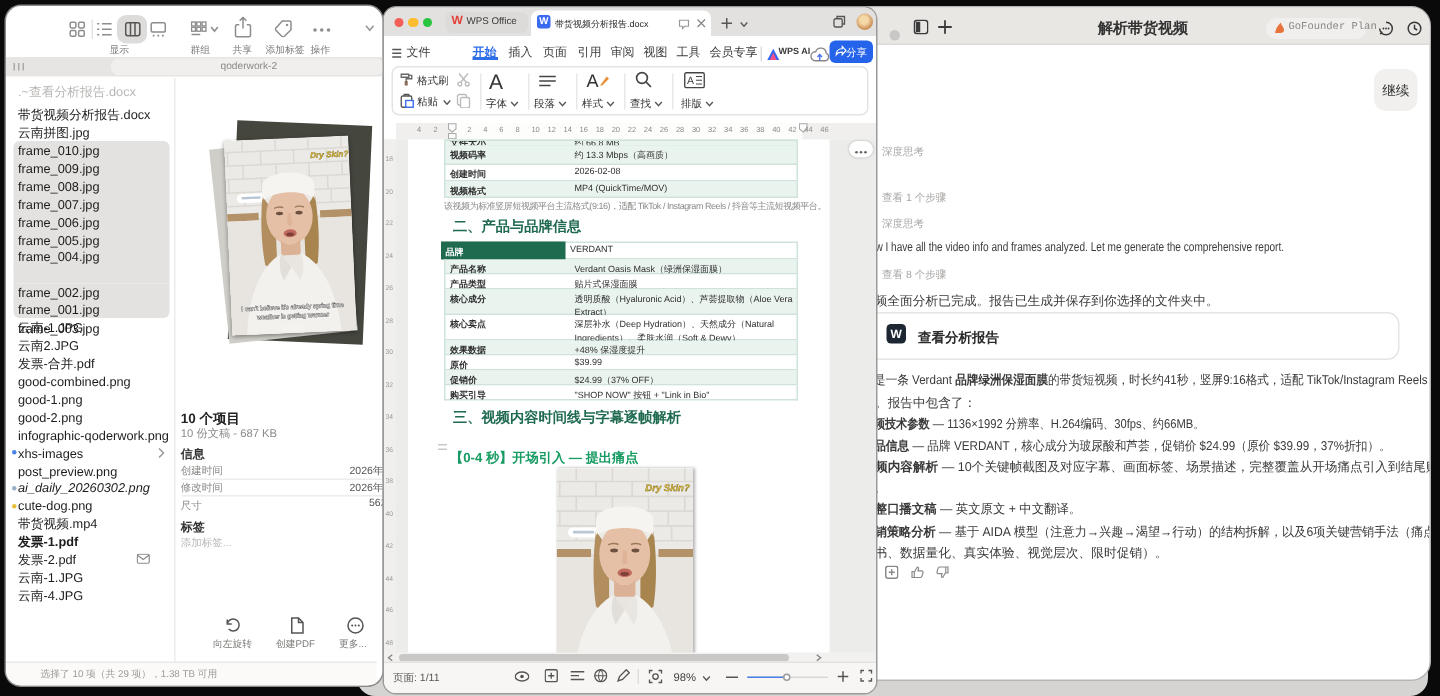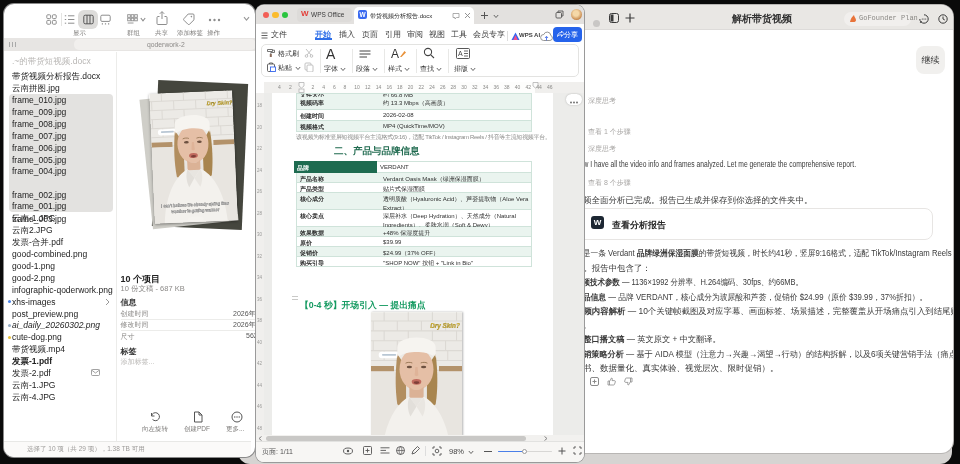--- a/index.html
+++ b/index.html
@@ -32,21 +32,21 @@
 #wps-tabbar { left:0; top:0; width:328px; height:19px; background:#e3e1df; }
 #wps-menubar { left:0; top:19px; width:328px; height:19px; background:#fff; }
 .menu-item { position:absolute; top:24px; font-size:8px; color:#3c3c3c; white-space:nowrap; }
 #wps-toolpanel { left:5px; top:39px; width:318px; height:33px; background:#fff; border:1px solid #e3e3e1; border-radius:5px; }
 #wps-ruler { left:8px; top:77px; width:320px; height:11px; background:#f0efed; }
 #wps-docarea { left:0; top:88px; width:328px; height:343px; background:#ececea; }
 #wps-page { position:absolute; left:16px; top:0; width:281px; height:343px; background:#fff; }
 .trow { position:absolute; display:flex; border-left:1px solid #cfe3da; border-right:1px solid #cfe3da; border-bottom:1px solid #cfe3da; }
 .tl { width:83px; padding:1.5px 0 0 3px; font-size:6px; color:#2f2f2f; font-weight:bold; }
 .tr2 { width:151px; padding:1.5px 0 0 3px; font-size:6px; color:#2f2f2f; }
-.green-h { color:#206b50; font-weight:bold;margin-left:32px; }
+.green-h { color:#206b50; font-weight:bold; }
 #wps-statusbar { left:0; top:436px; width:328px; height:21px; background:#f7f6f4; border-top:1px solid #e2e2e0; }
 </style>
 </head>
 <body>
 
 <div id="backdrop" class="abs"></div>
 
 <div id="chat" class="abs">
   <div id="chat-titlebar" class="abs"></div>
   <div class="abs" style="left:28px;top:14.5px;width:7px;height:7px;border-radius:50%;background:#c9c7c5;"></div>
@@ -193,21 +193,21 @@
   <div class="fsel" style="top:105.9px;"></div>
       <div class="fsel" style="top:117.8px;"></div>
   <div class="fsel" style="top:129.7px;"></div>
       <div class="fsel" style="top:141.6px;"></div>
   <div class="fsel" style="top:153.5px;"></div>
       <div class="fsel" style="top:165.4px;"></div>
   <div class="fsel" style="top:177.3px;"></div>
       <div class="fsel" style="top:189.2px;"></div>
   <div class="fsel" style="top:200.3px;border-radius:0 0 4px 4px;"></div>
 
-  <div class="frow" style="top:56px;color:#b9b7b5;">.~的带货短视频.docx</div>
+  <div class="frow" style="top:56px;color:#b9b7b5;">.~查看分析报告.docx</div>
   <div class="frow" style="top:71px;">带货视频分析报告.docx</div>
   <div class="frow" style="top:83px;">云南拼图.jpg</div>
   <div class="frow" style="top:95px;">frame_010.jpg</div>
   <div class="frow" style="top:106.9px;">frame_009.jpg</div>
   <div class="frow" style="top:118.8px;">frame_008.jpg</div>
   <div class="frow" style="top:130.7px;">frame_007.jpg</div>
   <div class="frow" style="top:142.6px;">frame_006.jpg</div>
   <div class="frow" style="top:154.5px;">frame_005.jpg</div>
   <div class="frow" style="top:166.4px;">frame_004.jpg</div>
   <div class="frow" style="top:178.3px;margin-top:36px;">frame_003.jpg</div>
@@ -558,20 +558,21 @@
         <div class="tr2">$39.99</div>
       </div>
     <div class="trow" style="left:40px;top:154px;width:236px;height:10px;background:#eaf4ef;">
         <div class="tl">促销价</div>
         <div class="tr2">$24.99（37% OFF）</div>
       </div>
     <div class="trow" style="left:40px;top:164px;width:236px;height:10px;background:#fff;">
         <div class="tl">购买引导</div>
         <div class="tr2">"SHOP NOW" 按钮 + "Link in Bio"</div>
       </div>
+    <div class="abs nw green-h" style="left:46px;top:179px;font-size:9.5px;">三、视频内容时间线与字幕逐帧解析</div>
     <div class="abs nw" style="left:44px;top:206.5px;font-size:8.8px;font-weight:bold;color:#169b62;">【0-4 秒】开场引入 — 提出痛点</div>
 
     <div class="abs" style="left:115px;top:219px;width:91px;height:124px;overflow:hidden;box-shadow:1px 0 2px rgba(0,0,0,0.3);">
       <svg width="91" height="143" viewBox="0 0 83 130">
         <rect width="83" height="130" fill="#eceae6"></rect>
         <g stroke="#dcd9d4" stroke-width="1">
           <path d="M0 8 H83 M0 17 H83 M0 26 H83 M0 35 H83 M0 44 H83 M0 53 H83"></path>
           <path d="M12 0 V8 M34 0 V8 M56 0 V8 M78 0 V8 M2 8 V17 M24 8 V17 M46 8 V17 M68 8 V17 M12 17 V26 M34 17 V26 M56 17 V26 M78 17 V26 M2 26 V35 M24 26 V35 M46 26 V35 M68 26 V35 M12 35 V44 M34 35 V44 M70 35 V44"></path>
         </g>
         <path d="M0 49 H21 V54 H0 Z M62 49 H83 V54 H62 Z" fill="#b3926a"></path>

